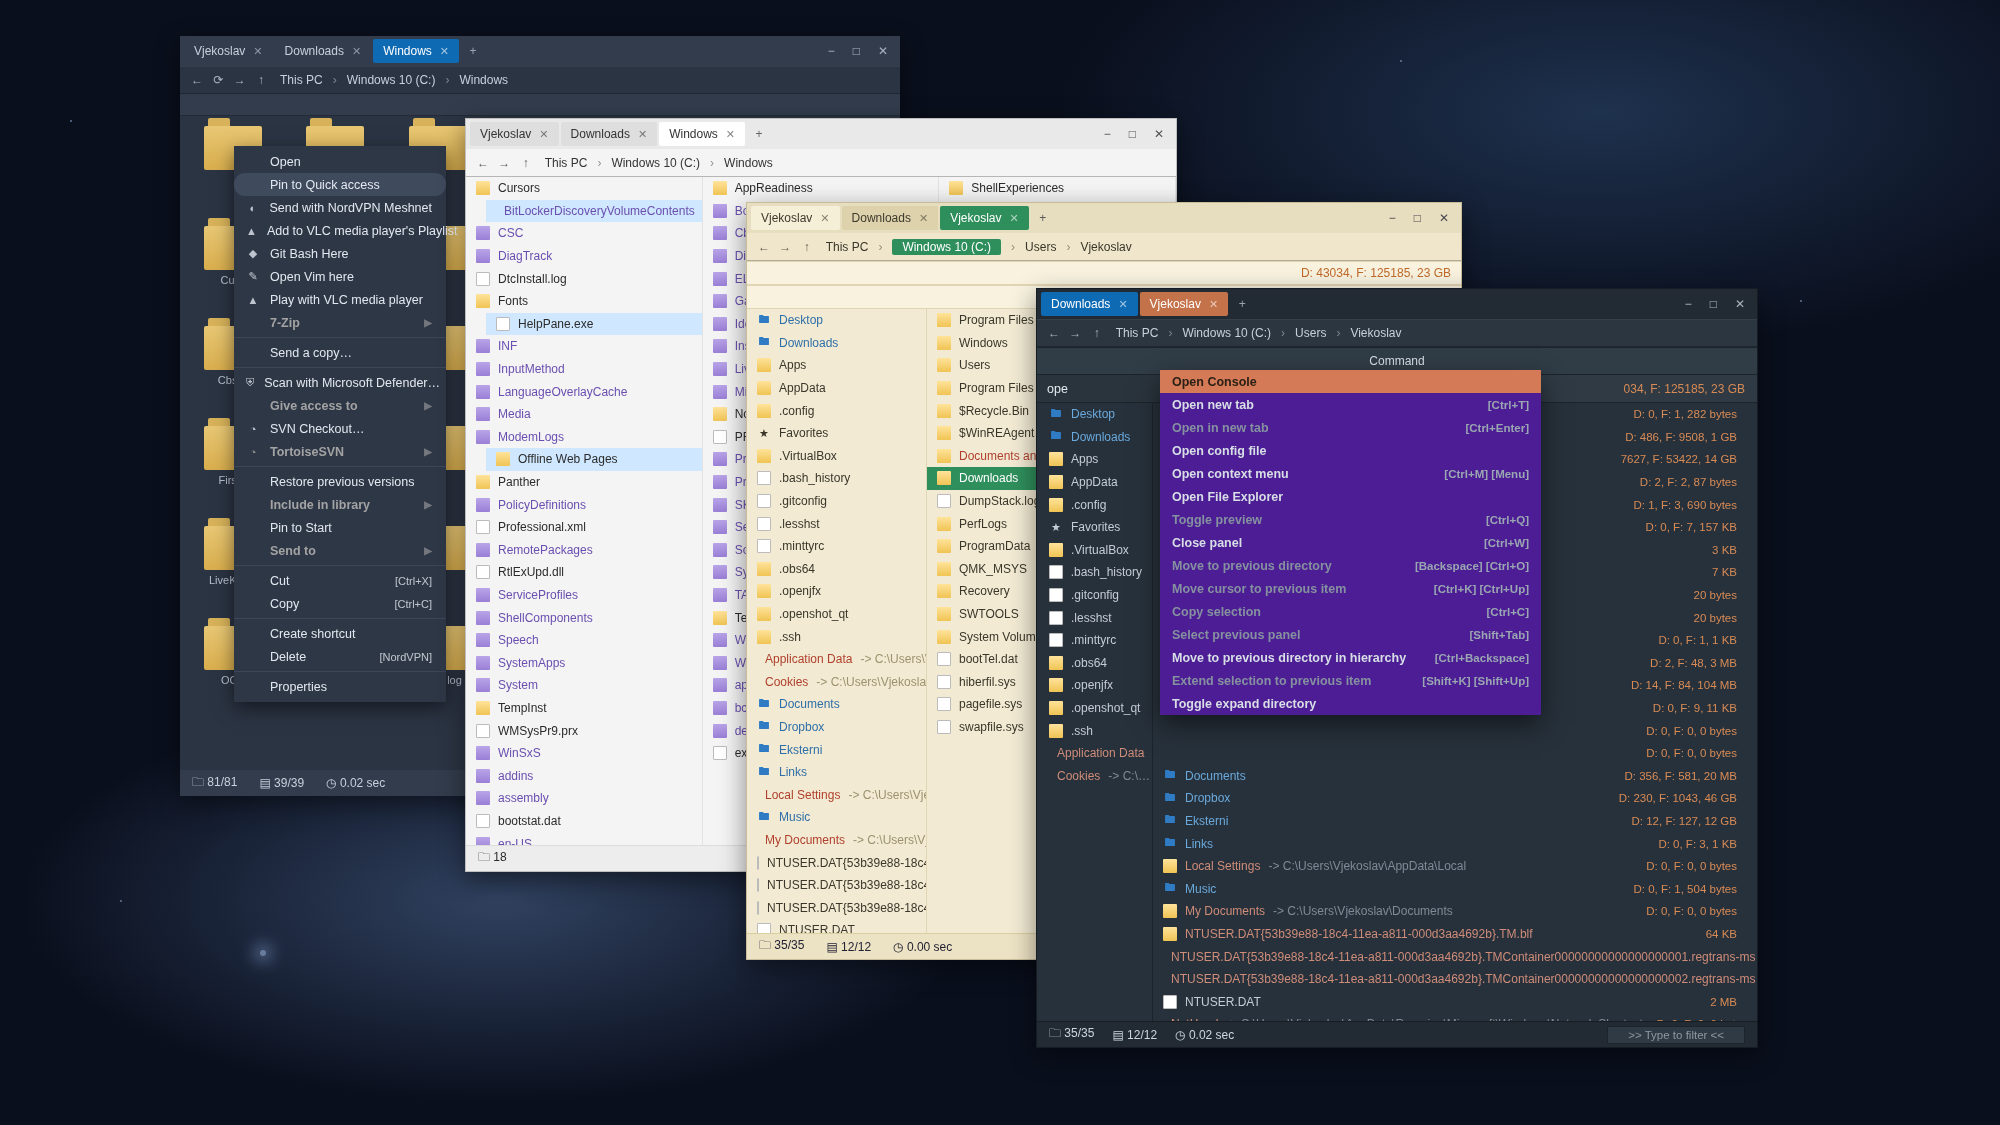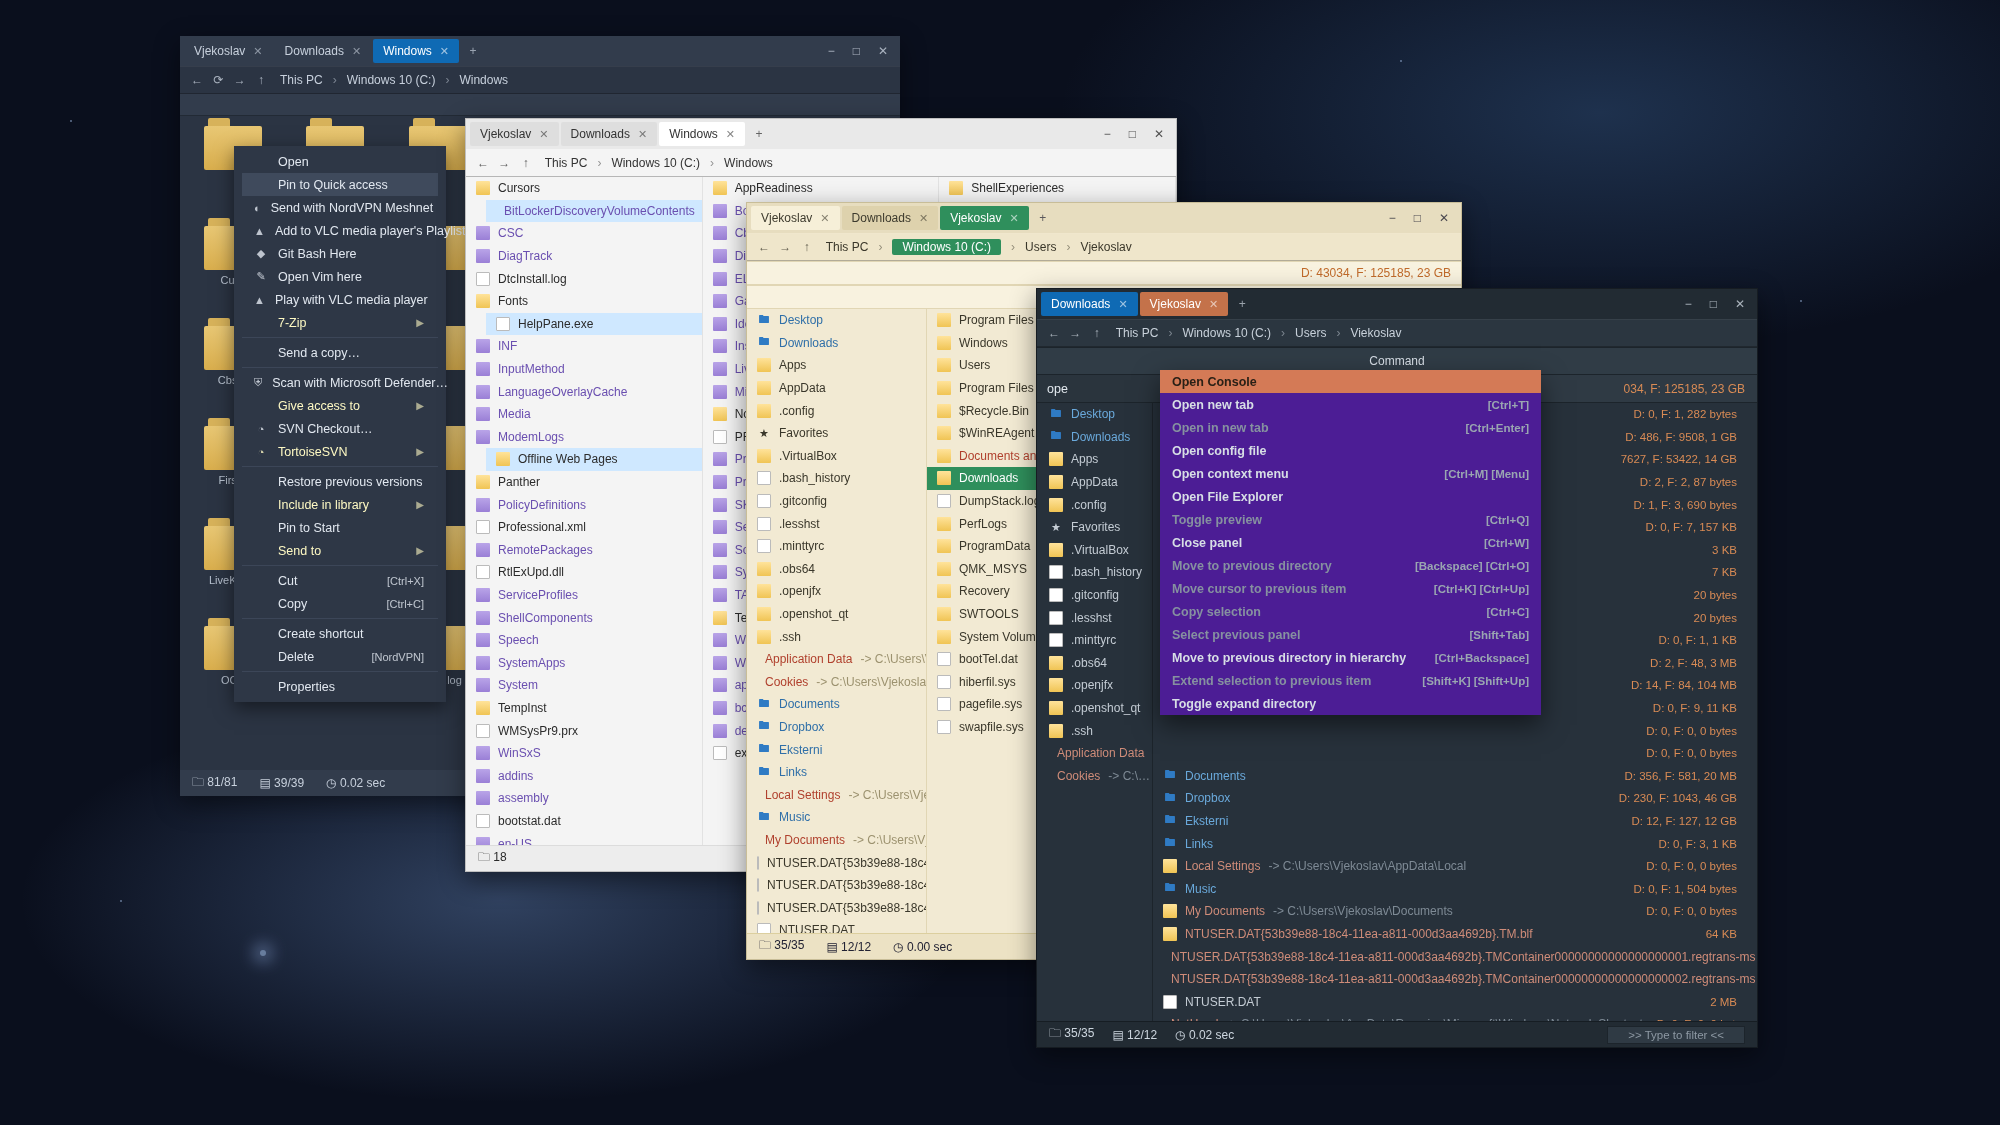--- a/index.html
+++ b/index.html
@@ -21,27 +21,27 @@
   .toolbar .nav span{display:inline-block;width:18px;text-align:center;opacity:.8;}
   .crumbs { display:flex; align-items:center; gap:10px; }
   .crumbs .sep{opacity:.5;}
   #wa .grid { flex:1; padding:10px 4px; display:grid; grid-template-columns:repeat(7,1fr); grid-auto-rows:96px; gap:4px; position:relative; }
   .folderL { display:flex; flex-direction:column; align-items:center; gap:4px; font-size:11px; color:#b7c1cf; }
   .fico { width:58px; height:44px; background:linear-gradient(#e8c774,#d9ae4d); border-radius:2px; position:relative; }
   .fico:before{content:"";position:absolute;left:4px;top:-8px;width:22px;height:8px;background:#d7b25a;border-radius:2px 2px 0 0;}
   #wa .status { height:26px; background:#323c4c; display:flex; align-items:center; gap:22px; padding:0 12px; font-size:12px; }
 
   
-  #ctx { position:absolute; left:234px; top:146px; width:212px; background:#2e3746; color:#e2e8f0; box-shadow:0 6px 18px rgba(0,0,0,.5); padding:4px 8px; font-size:12.5px; }
+  #ctx { position:absolute; left:234px; top:146px; width:212px; background:#2e3746; color:#e2e8f0; box-shadow:0 6px 18px rgba(0,0,0,.5); padding:4px 0; font-size:12.5px; }
   #ctx .mi{display:flex;align-items:center;gap:10px;padding:4px 14px 4px 12px;height:23px;white-space:nowrap;}
   #ctx .mi .ic{width:14px;text-align:center;opacity:.8;font-size:11px;}
   #ctx .mi .arr{margin-left:auto;opacity:.6;font-size:10px;}
   #ctx .mi .sc{margin-left:auto;opacity:.8;font-size:11px;}
-  #ctx .mi.hl{background:#3f4a5c;}
-  #ctx .mi.dim{color:#fef9c3;}
+  #ctx .mi.hl{background:#3f4a5c;border-radius:11px;}
+  #ctx .mi.dim{color:#a3a3a3;font-weight:bold;}
   #ctx hr{border:0;border-top:1px solid #3c4658;margin:3px 0;}
 
   
   #wb { left:465px; top:118px; width:712px; height:754px; background:#f4f4f4; color:#2b2b2b; border:1px solid #bfbfbf; }
   #wb .tabs{background:#e9e9e9;}
   #wb .tab{background:#dedede;color:#333;}
   #wb .tab.active{background:#fff;}
   #wb .toolbar{background:#f4f4f4;color:#333;}
   #wb .cols{flex:1;display:flex;overflow:hidden;}
   #wb .col{flex:1;overflow:hidden;border-right:1px solid #e2e2e2;}

